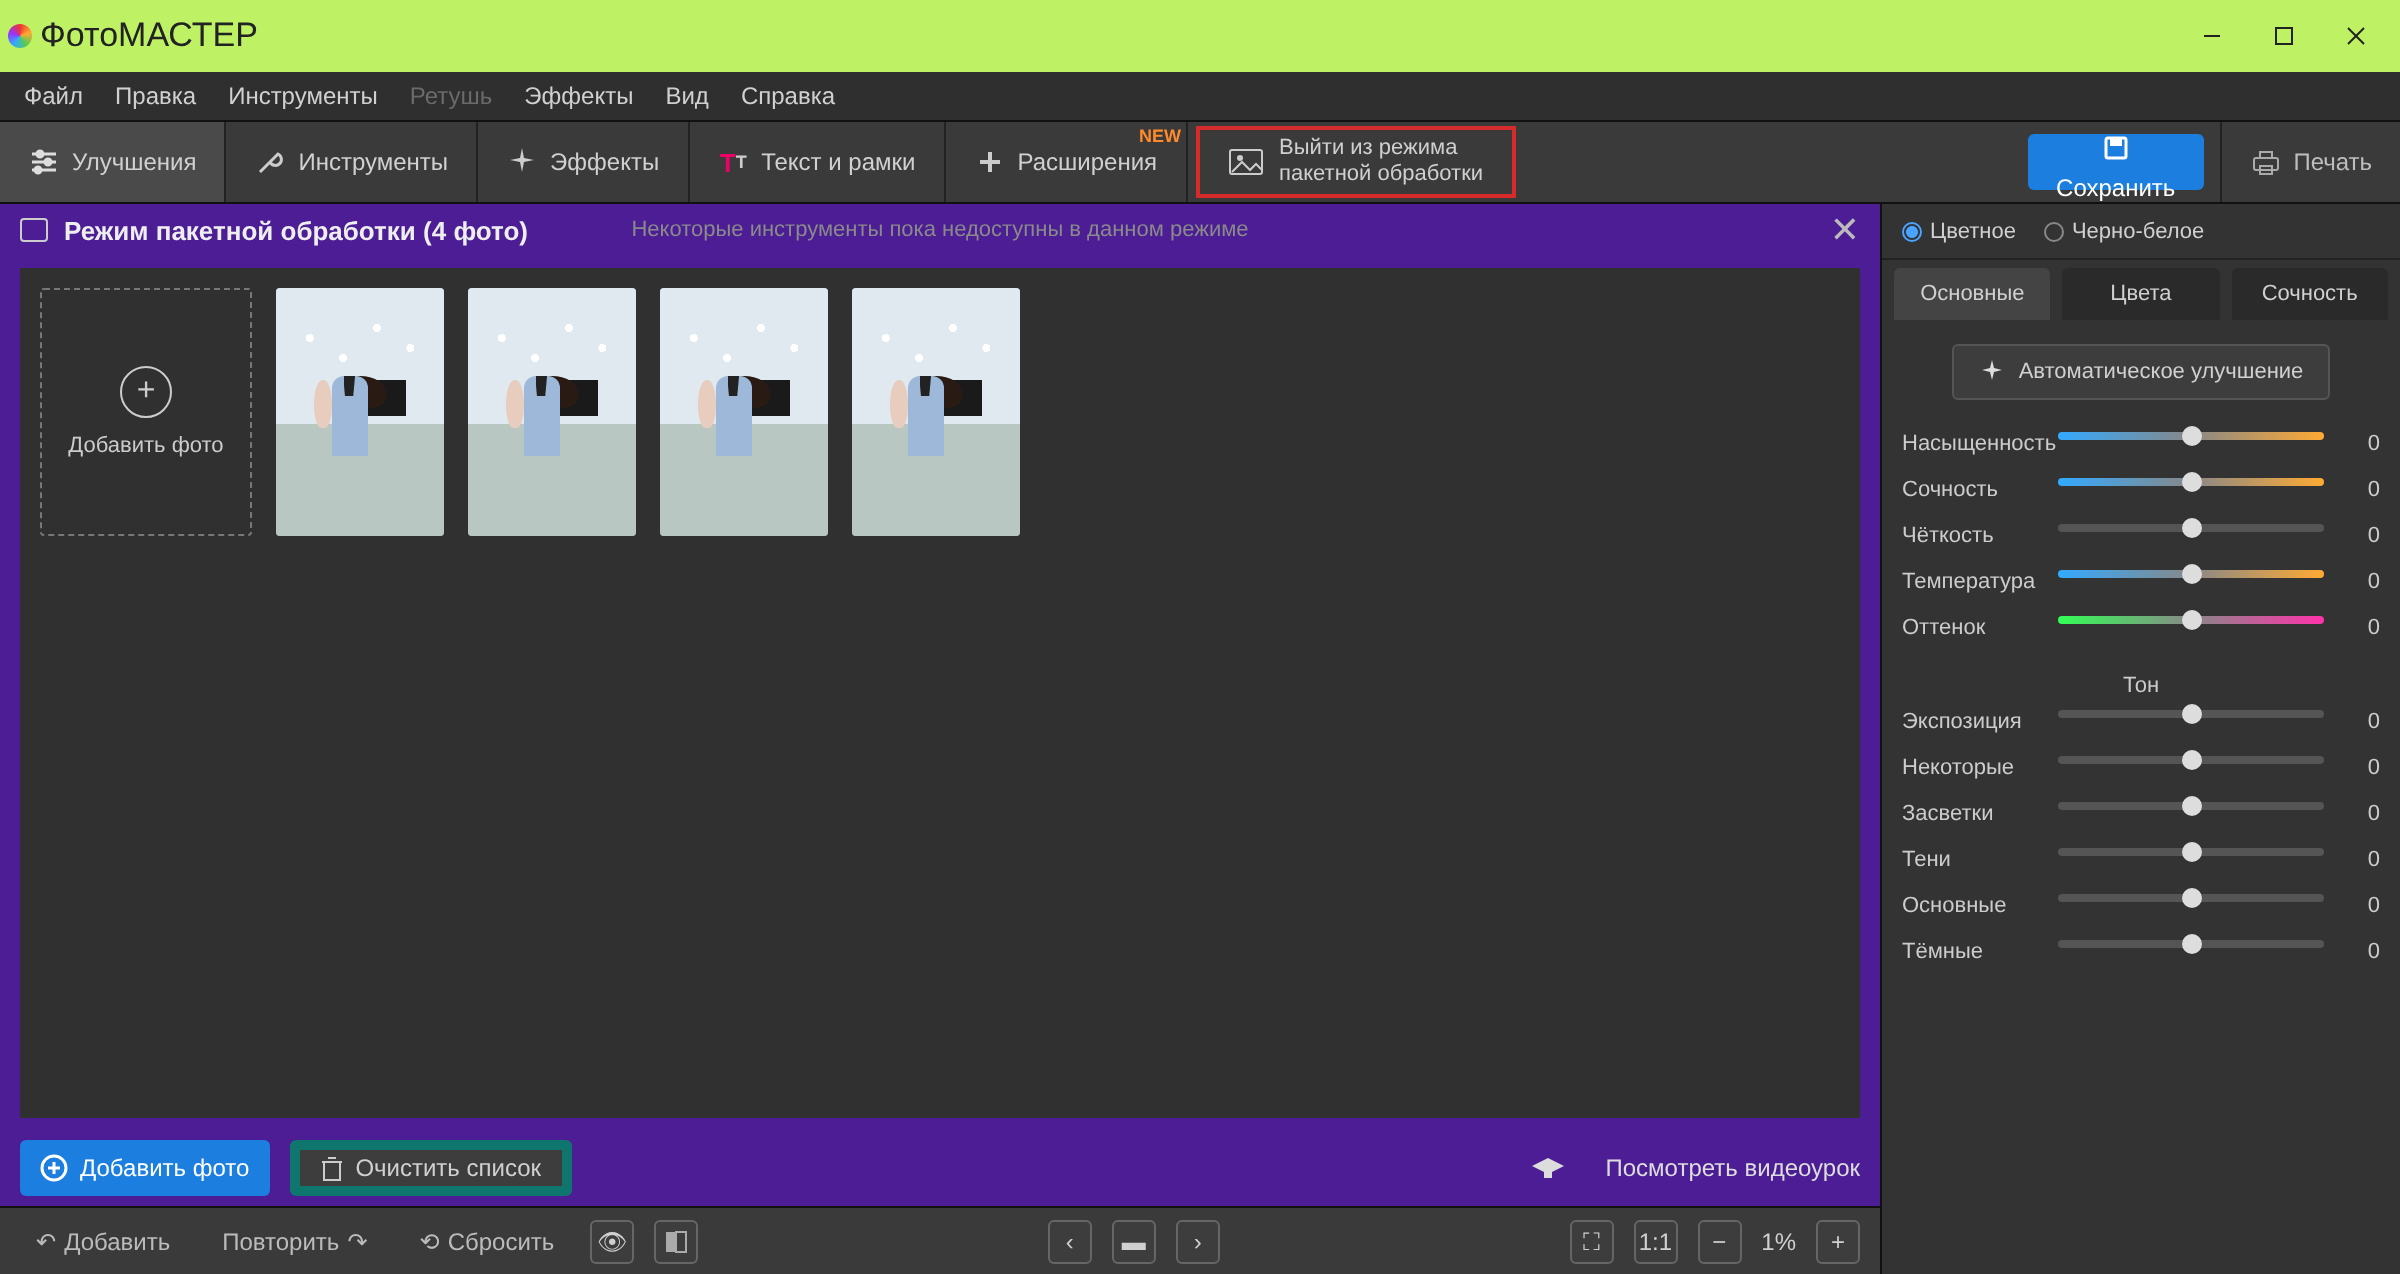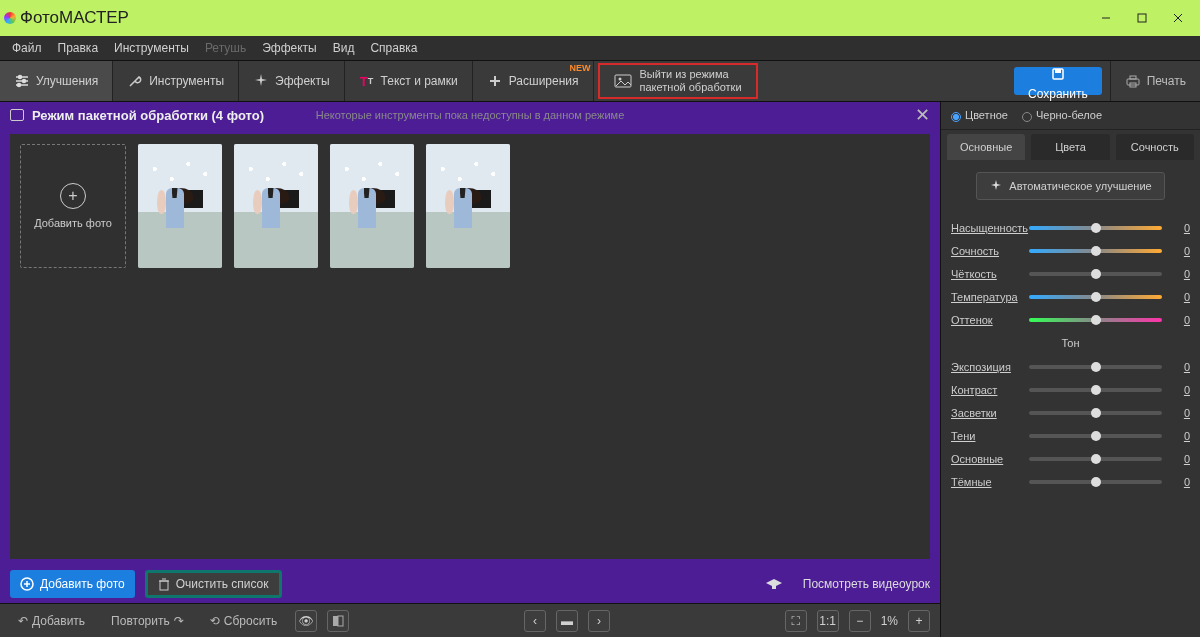--- a/index.html
+++ b/index.html
@@ -57,38 +57,38 @@
   .thumb .body{position:absolute;left:50%;transform:translateX(-50%);bottom:0;width:46px;height:78px;}
   .thumb .head{width:22px;height:24px;background:#e8cdbf;border-radius:50% 50% 45% 45%;margin:0 auto;}
   .thumb .hair{position:absolute;left:50%;transform:translateX(-50%);top:-2px;width:26px;height:16px;background:#2a1a14;border-radius:50% 50% 30% 30%;}
   .thumb .torso{width:46px;height:40px;background:#9db8d9;border-radius:6px 6px 0 0;margin-top:-2px;position:relative;}
   .thumb .lace{position:absolute;top:0;left:6px;right:6px;height:10px;background:#222;clip-path:polygon(0 0,100% 0,85% 100%,15% 100%);} 
   .thumb .skirt{width:50px;height:18px;background:#1a1a1a;margin:0 auto;}
   
   .galfooter{height:38px;display:flex;align-items:center;gap:10px;padding:0 10px;}
   .btn{height:28px;border-radius:3px;display:flex;align-items:center;gap:6px;padding:0 10px;font-size:12px;}
   .btn.blue{background:var(--blue);color:#fff;}
-  .btn.gray{background:#3d3d3d;border:3px solid #0f766e;}
+  .btn.gray{background:#3d3d3d;border:5px solid #0f766e;}
   .galfooter .spacer{flex:1;}
   .vidlink{display:flex;align-items:center;gap:20px;font-size:12px;color:#ddd;}
   
   .status{height:34px;background:#3a3a3a;border-top:1px solid #111;display:flex;align-items:center;padding:0 10px;gap:10px;font-size:12px;}
   .sbtn{height:24px;display:flex;align-items:center;gap:4px;padding:0 8px;color:#bbb;}
   .status .spacer{flex:1;}
   .sq{width:22px;height:22px;border:1px solid #666;border-radius:3px;display:flex;align-items:center;justify-content:center;background:#3d3d3d;}
   
   .colormode{height:28px;display:flex;align-items:center;gap:14px;padding:0 10px;border-bottom:1px solid #222;}
   .radio{width:10px;height:10px;border-radius:50%;border:1px solid #888;display:inline-block;vertical-align:middle;margin-right:4px;}
   .radio.on{background:radial-gradient(circle,#4aa3ff 50%,transparent 55%);border-color:#4aa3ff;}
   .tabs{height:30px;display:flex;gap:6px;padding:4px 6px 0 6px;}
   .tab{flex:1;display:flex;align-items:center;justify-content:center;border-radius:3px 3px 0 0;background:#2a2a2a;font-size:11px;}
   .tab.active{background:#444;}
   .autobtn{margin:12px auto;height:28px;padding:0 12px;background:#3d3d3d;border:1px solid #555;border-radius:3px;display:flex;align-items:center;gap:6px;width:fit-content;}
   .sliders{padding:4px 10px 0 10px;}
-  .srow{display:flex;align-items:center;height:23px;gap:6px;text-decoration:underline;}
+  .srow{display:flex;height:23px;gap:6px;}
   .srow .lab{width:72px;font-size:11px;color:#ccc;}
   .srow .track{flex:1;height:4px;border-radius:2px;background:#555;position:relative;}
   .srow .track.hue{background:linear-gradient(90deg,#3af,#888 50%,#fa3);}
   .srow .track.temp{background:linear-gradient(90deg,#3af,#888 50%,#fa3);}
   .srow .track.tint{background:linear-gradient(90deg,#3f5,#888 50%,#f3a);}
   .srow .thumbk{position:absolute;left:50%;top:50%;width:10px;height:10px;border-radius:50%;background:#ddd;transform:translate(-50%,-50%);} 
   .srow .val{width:22px;text-align:right;font-size:11px;color:#ccc;}
   .grp{text-align:center;font-size:11px;color:#ccc;padding:6px 0 2px 0;}
   svg{display:block;}
 </style>
@@ -420,21 +420,21 @@
       <div class="grp">Тон</div>
       <div class="sliders" id="sl2">
           <div class="srow">
             <span class="lab">Экспозиция</span>
             <div class="track ">
               <div class="thumbk"></div>
             </div>
             <span class="val">0</span>
           </div>
           <div class="srow">
-            <span class="lab">Контраст</span>
+            <span class="lab">Некоторые</span>
             <div class="track ">
               <div class="thumbk"></div>
             </div>
             <span class="val">0</span>
           </div>
           <div class="srow">
             <span class="lab">Засветки</span>
             <div class="track ">
               <div class="thumbk"></div>
             </div>

